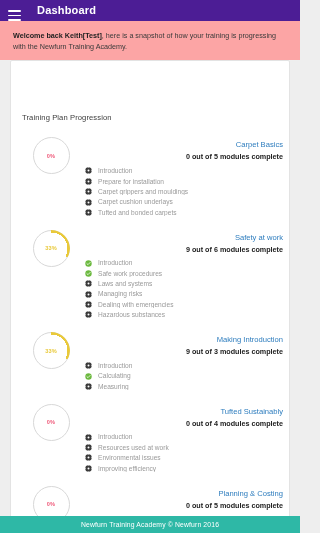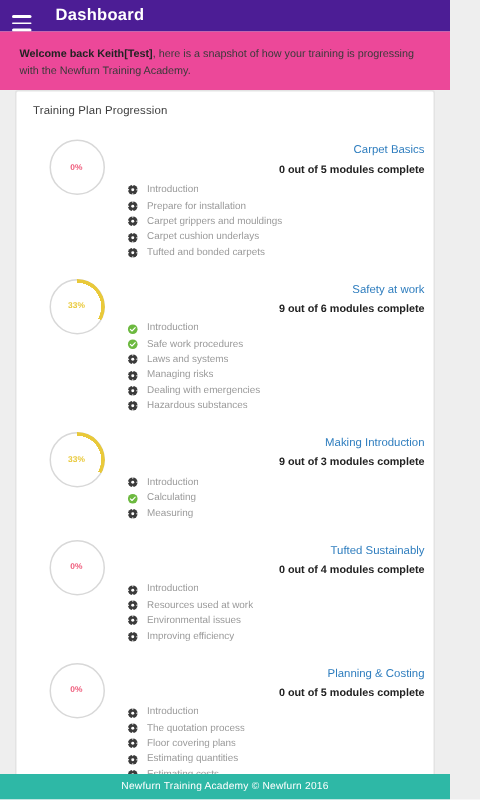--- a/index.html
+++ b/index.html
@@ -58,21 +58,21 @@
     white-space: nowrap;
   }
 
   
   .welcome {
     flex: 0 0 auto;
     padding: 9px 13px 8px 13px;
     font-size: 7.2px;
     line-height: 1.55;
     color: #3a3a3a;
-    background: #ec4899;
+    background: #fca5a5;
   }
   .welcome b { font-weight: 700; color: #222222; }
 
   
   .scroll-area {
     flex: 1 1 auto;
     overflow: hidden;
     padding: 0 10px;
     background: #eeeeee;
   }
@@ -81,20 +81,21 @@
     border: 1px solid #e3e3e3;
     border-radius: 2px;
     padding: 8px 0 0 0;
     min-height: 100%;
   }
   .card-title {
     font-size: 7.6px;
     color: #3c3c3c;
     padding: 0 0 6px 11px;
     letter-spacing: 0.1px;
+    margin-top: 44px;
   }
 
   
   .plan-list { display: block; }
   .plan-row {
     display: flex;
     align-items: flex-start;
     padding: 3px 6px 3px 6px;
     text-align: right;
   }

